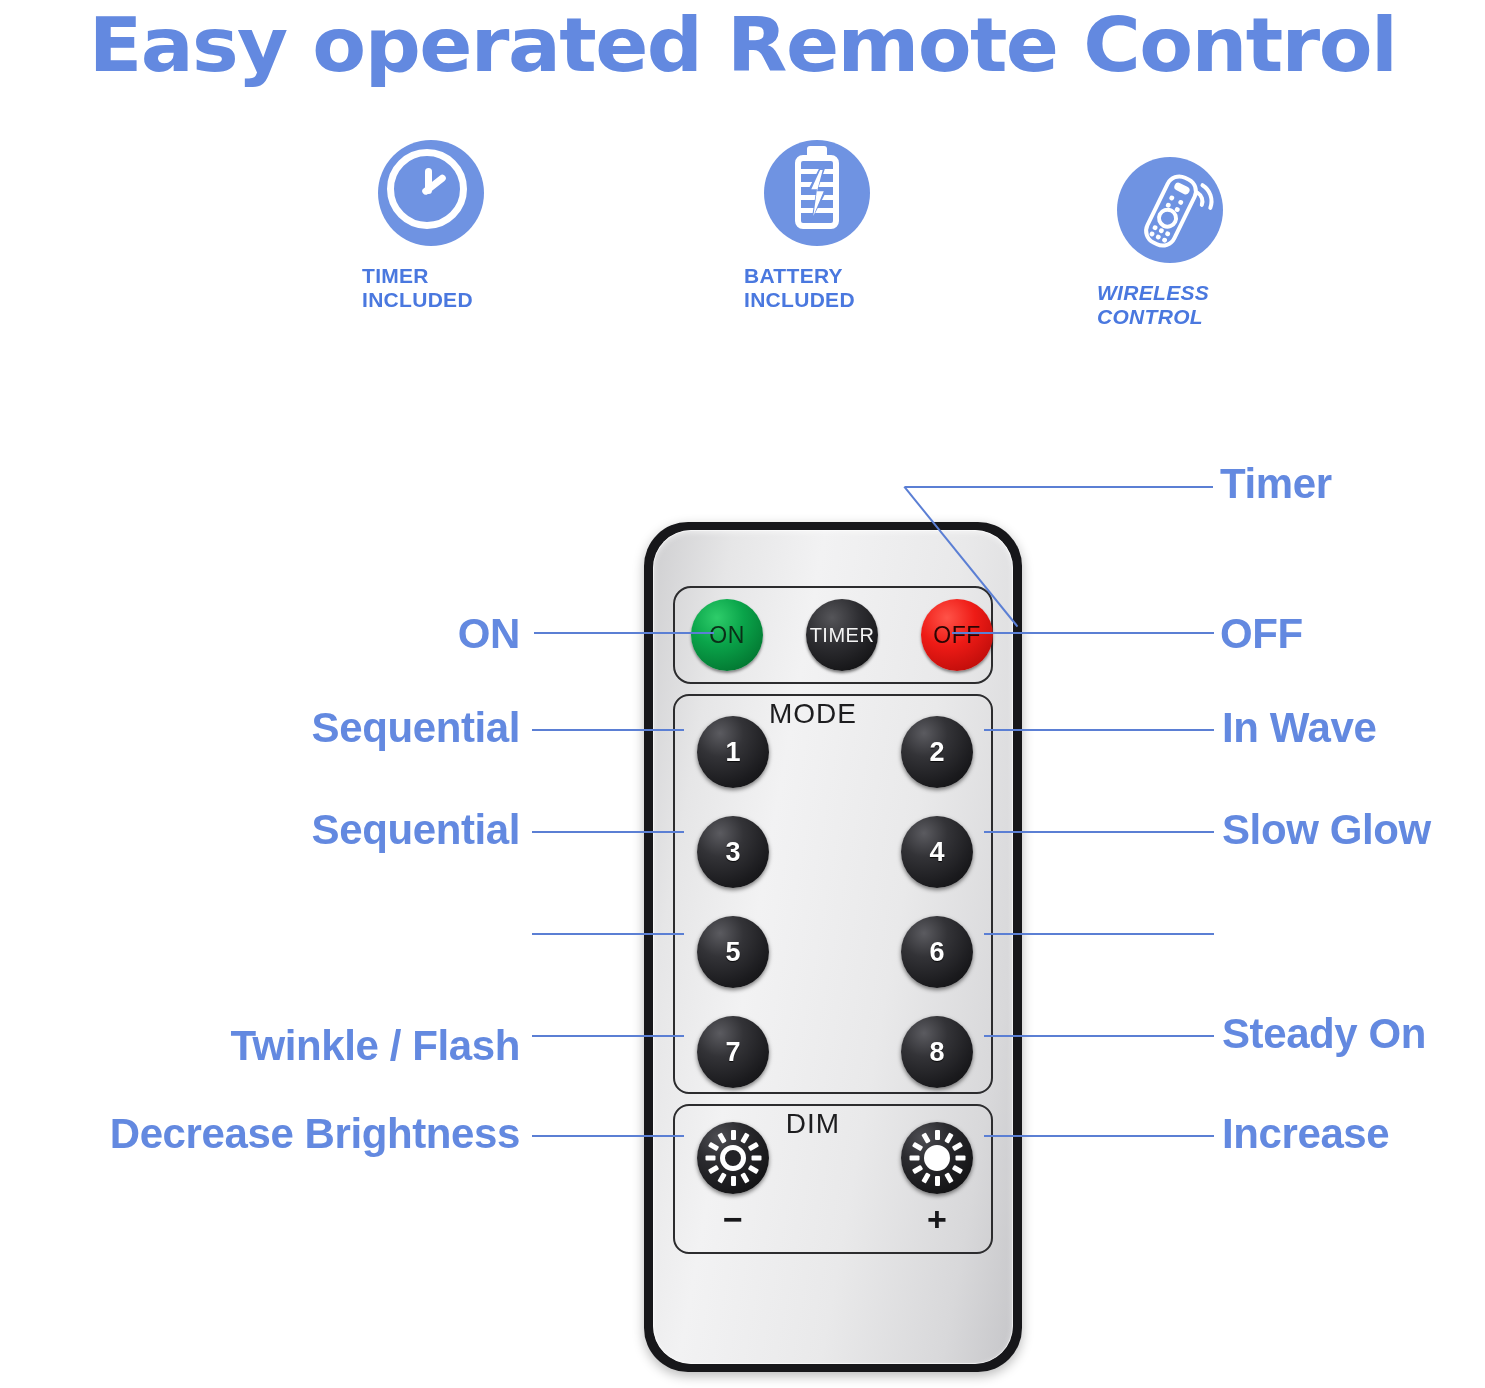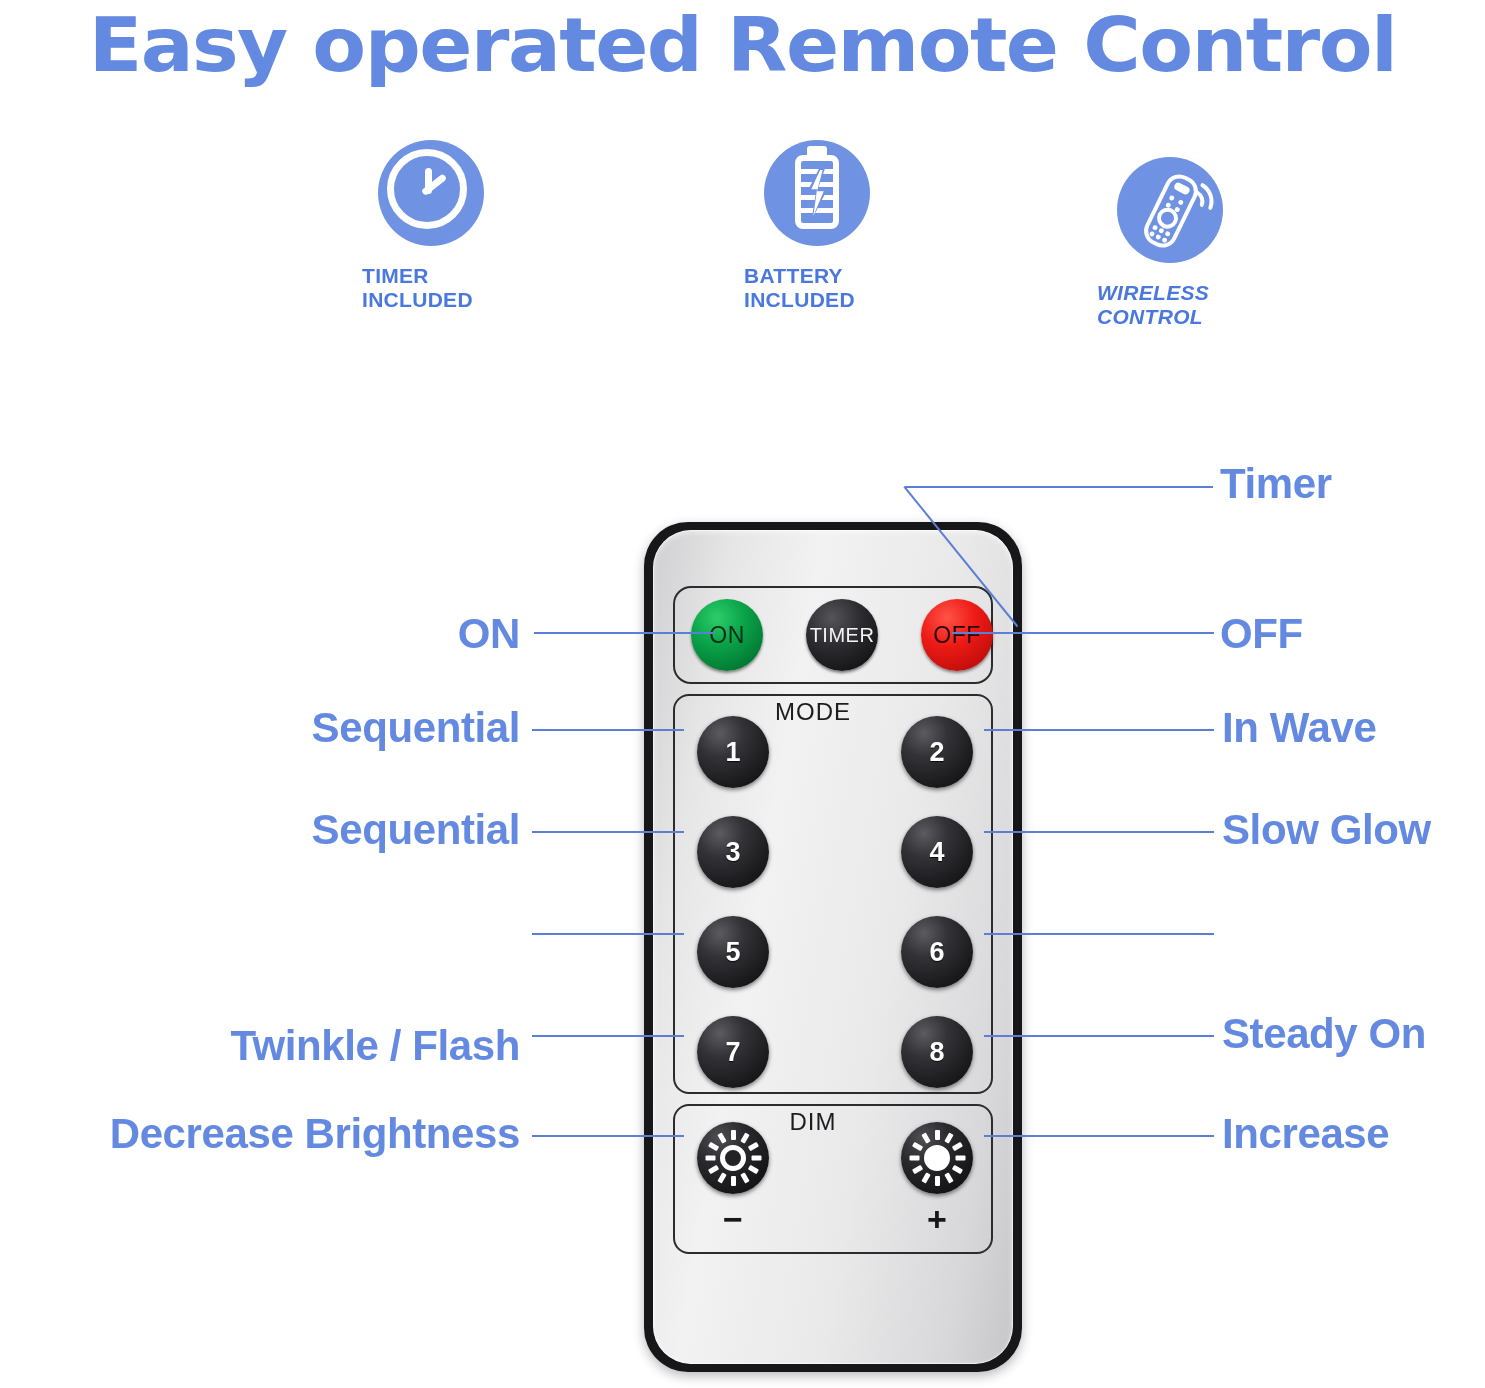--- a/index.html
+++ b/index.html
@@ -106,21 +106,21 @@
   .grp{
     position:absolute;border:2px solid #2c2c2e;border-radius:18px;
     box-sizing:border-box;
   }
   .grp-top{left:20px;top:56px;width:320px;height:98px;}
   .grp-mode{left:20px;top:164px;width:320px;height:400px;border-radius:16px;}
   .grp-dim{left:20px;top:574px;width:320px;height:150px;border-radius:16px;}
 
   .grp-caption{
     position:absolute;left:0;width:320px;text-align:center;
-    font-size:24px;color:#1d1d1f;letter-spacing:1px;
+    font-size:28px;color:#1d1d1f;letter-spacing:1px;
     font-family:"Liberation Sans", sans-serif;
   }
   .cap-mode{top:168px;}
   .cap-dim{top:578px;}
 
   .btn{
     position:absolute;border-radius:50%;
     display:flex;align-items:center;justify-content:center;
     font-family:"Liberation Sans", sans-serif;
   }

